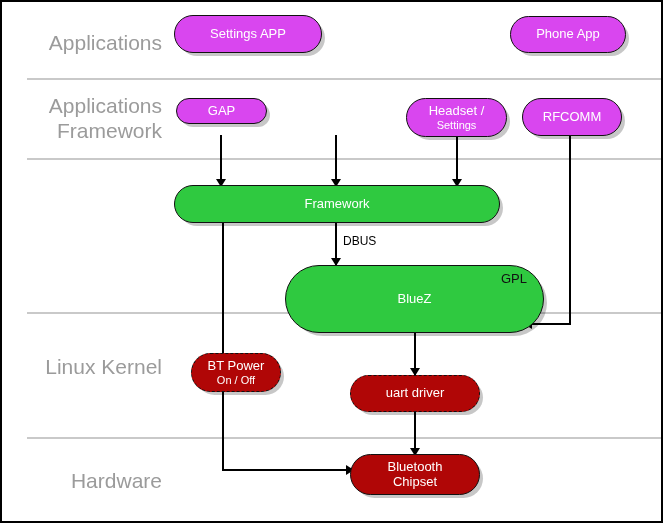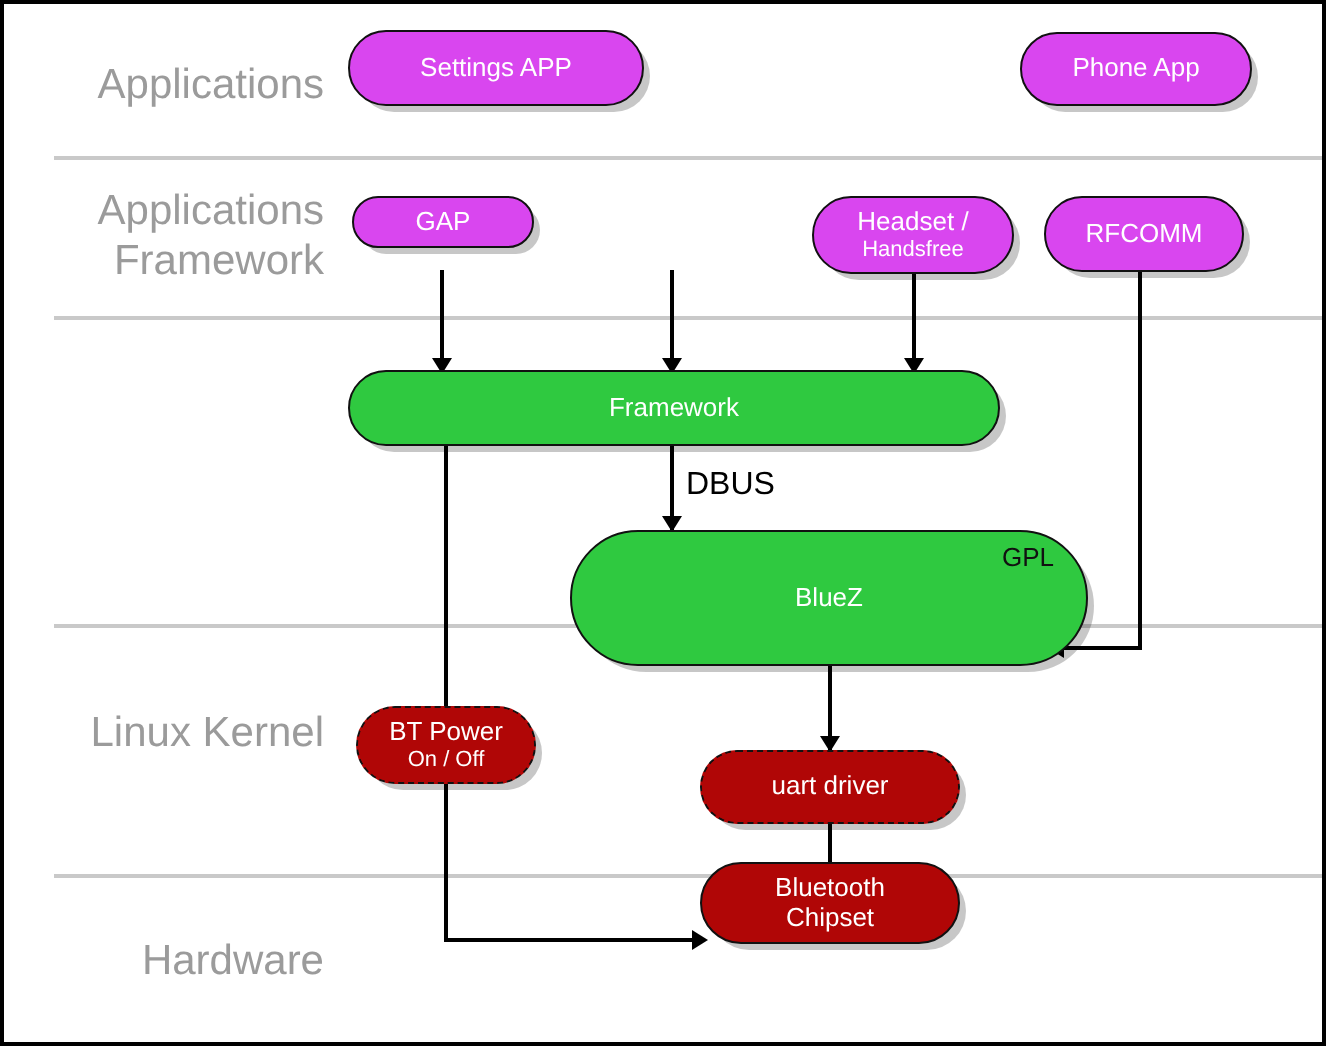--- a/index.html
+++ b/index.html
@@ -44,21 +44,21 @@
     border-top:8px solid #000;
   }
   .arrow.left{
     border-top:5px solid transparent;border-bottom:5px solid transparent;
     border-right:8px solid #000;
   }
   .arrow.right{
     border-top:5px solid transparent;border-bottom:5px solid transparent;
     border-left:8px solid #000;
   }
-  .edge-label{position:absolute;font-size:16px;color:#000;z-index:4;}
+  .edge-label{position:absolute;font-size:12px;color:#000;z-index:4;}
 </style>
 </head>
 <body>
 
 <div id="canvas">
 
   <div class="sep" style="top:76px;"></div>
   <div class="sep" style="top:156px;"></div>
   <div class="sep" style="top:310px;"></div>
   <div class="sep" style="top:435px;"></div>
@@ -104,43 +104,43 @@
     <span class="l1">Phone App</span>
   </div>
 
   <div class="node blue" style="left:174px;top:96px;width:91px;height:26px;">
     <span class="l1">GAP</span>
   </div>
 
 
   <div class="node blue" style="left:404px;top:96px;width:101px;height:39px;">
     <span class="l1">Headset /</span>
-    <span class="l2">Handsfree</span>
+    <span class="l2">Settings</span>
   </div>
 
   <div class="node blue" style="left:520px;top:96px;width:100px;height:38px;">
     <span class="l1">RFCOMM</span>
   </div>
 
   <div class="node green" style="left:172px;top:183px;width:326px;height:38px;">
     <span class="l1">Framework</span>
   </div>
 
   <div class="node green" style="left:283px;top:263px;width:259px;height:68px;">
     <span class="gpl">GPL</span>
     <span class="l1">BlueZ</span>
   </div>
 
-  <div class="node red dashed" style="left:176px;top:351px;width:90px;height:39px;">
+  <div class="node red dashed" style="left:189px;top:351px;width:90px;height:39px;">
     <span class="l1">BT Power</span>
     <span class="l2">On / Off</span>
   </div>
 
   <div class="node red dashed" style="left:348px;top:373px;width:130px;height:37px;">
     <span class="l1">uart driver</span>
   </div>
 
-  <div class="node red" style="left:348px;top:429px;width:130px;height:41px;text-align:center;">
+  <div class="node red" style="left:348px;top:452px;width:130px;height:41px;text-align:center;">
     <span class="l1">Bluetooth</span>
     <span class="l1">Chipset</span>
   </div>
 
 </div>
 
 </body></html>

